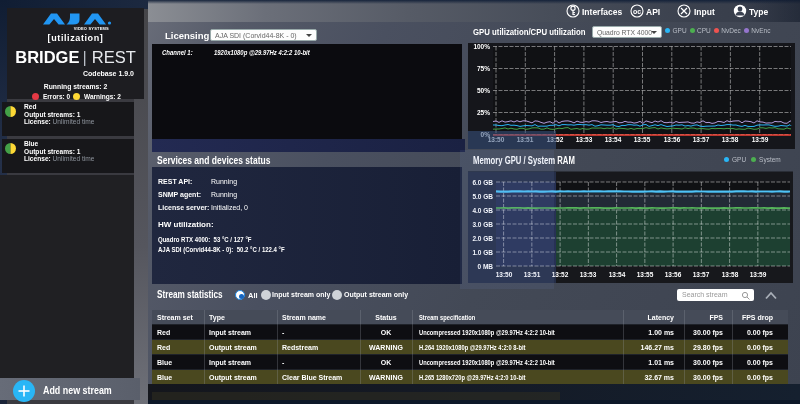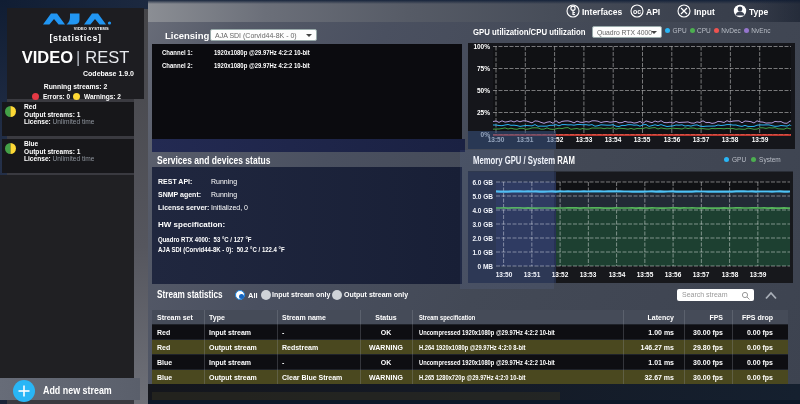--- a/index.html
+++ b/index.html
@@ -9,21 +9,21 @@
   .b { font-weight:bold; }
   .w { color:#fff; }
   svg text.yl { font:bold 6.5px "Liberation Sans",sans-serif; fill:#fff; text-anchor:end; }
   svg text.xl { font:bold 6.5px "Liberation Sans",sans-serif; fill:#fff; text-anchor:middle; }
   svg line.g { stroke:rgba(255,255,255,0.55); stroke-width:0.8; stroke-dasharray:4,1.5; }
   .sel { position:absolute; background:#fdfdfd; border:1px solid #9aa; border-radius:2px; font-size:7px; color:#666; line-height:11px; padding:0 4px; }
   .sel:after { content:""; position:absolute; right:4px; top:4px; border-left:3px solid transparent; border-right:3px solid transparent; border-top:3.5px solid #444; }
   i.dot { display:inline-block; width:5px; height:5px; border-radius:50%; vertical-align:0; }
   #lg-gpu i.dot { margin-left:3px; } #lg-gpu span.lg { margin-left:2.5px; } #lg-gpu i.dot:first-child { margin-left:0; }
   span.lg { margin-left:3px; }
-  .chrow { height:13.1px; line-height:13.1px; white-space:nowrap; }
+  .chrow { height:13.1px; line-height:13.1px; white-space:nowrap;font-style:italic; }
   .chl { display:inline-block; margin-left:10px; width:52px; transform:scaleX(0.8); transform-origin:0 50%; }
   .chv { display:inline-block; transform:scaleX(0.79); transform-origin:0 50%; }
 </style>
 </head>
 <body>
 
 <div class="abs" style="left:148px;top:0;width:652px;height:404px;background:linear-gradient(115deg,#6a6e7a 0%,#555a68 12%,#4a5060 30%,#434956 55%,#3d4350 100%);"></div>
 
 <div class="abs" style="left:148px;top:0;width:652px;height:22px;background:linear-gradient(to right,#8b8e94 0%,#6b6f79 18%,#565b66 40%,#474d59 62%,#3a404d 85%,#363c49 100%);"></div>
 
@@ -58,21 +58,20 @@
   <span class="abs" style="left:91px;top:7px;">API</span>
   <span class="abs" style="left:139px;top:7px;">Input</span>
   <span class="abs" style="left:194px;top:7px;">Type</span>
 </div>
 
 <div id="t-int" class="abs b w" style="left:165px;top:30px;font-size:9.5px;">Licensing</div>
 <div class="sel" style="left:210px;top:29px;width:107px;height:12px;">AJA SDI (Corvid44-8K - 0)</div>
 <div class="abs" style="left:152px;top:44px;width:310px;height:95px;background:#0b0b0f;"></div>
 <div class="abs w b" style="left:152px;top:46px;width:310px;font-size:7.5px;">
   <div class="chrow"><span class="chl">Channel 1:</span><span class="chv">1920x1080p @29.97Hz 4:2:2 10-bit</span></div>
-  <div class="chrow"><span class="chl">Channel 2:</span><span class="chv">1920x1080p @29.97Hz 4:2:2 10-bit</span></div>
 </div>
 <div class="abs" style="left:152px;top:139px;width:313px;height:13px;background:linear-gradient(to right,#232a52,#1a2142);"></div>
 
 <div id="t-gpu" class="abs b w" style="left:473px;top:26px;font-size:9.5px;transform:scaleX(0.82);transform-origin:0 0;white-space:nowrap;">GPU utilization/CPU utilization</div>
 <div class="sel" style="left:592px;top:26px;width:70px;height:12px;font-size:6.8px;">Quadro RTX 4000</div>
 <div id="lg-gpu" class="abs" style="left:665px;top:27px;font-size:6.5px;color:#b9bec7;white-space:nowrap;">
   <i class="dot" style="background:#29b6f6;"></i><span class="lg">GPU</span><i class="dot" style="background:#4caf50;"></i><span class="lg">CPU</span><i class="dot" style="background:#ef5350;"></i><span class="lg">NvDec</span><i class="dot" style="background:#9575cd;"></i><span class="lg">NvEnc</span>
 </div>
 <svg width="327" height="106" style="position:absolute;left:468px;top:43px">
 <rect x="0" y="0" width="327" height="106" fill="#15161b"></rect>
@@ -117,21 +116,21 @@
 </svg>
 
 <div id="t-svc" class="abs b w" style="left:157px;top:155px;font-size:10px;transform:scaleX(0.85);transform-origin:0 0;white-space:nowrap;">Services and devices status</div>
 <div class="abs" style="left:152px;top:167px;width:310px;height:117px;background:linear-gradient(to right,#20273f,#181f36);color:#fff;font-size:7px;">
   <div class="abs b" style="left:6px;top:11px;">REST API:</div>
     <div class="abs" style="left:59px;top:11px;">Running</div>
   <div class="abs b" style="left:6px;top:24px;">SNMP agent:</div>
     <div class="abs" style="left:59px;top:24px;">Running</div>
   <div class="abs b" style="left:6px;top:37px;">License server:</div>
     <div class="abs" style="left:59px;top:37px;">Initialized, 0</div>
-  <div class="abs b" style="left:6px;top:53px;font-size:8px;">HW specification:</div>
+  <div class="abs b" style="left:6px;top:53px;font-size:8px;">HW utilization:</div>
   <div class="abs b" style="left:6px;top:69px;transform:scaleX(0.86);transform-origin:0 0;white-space:nowrap;">Quadro RTX 4000: &nbsp;53 °C / 127 °F</div>
   <div class="abs b" style="left:6px;top:79px;transform:scaleX(0.86);transform-origin:0 0;white-space:nowrap;">AJA SDI (Corvid44-8K - 0): &nbsp;50.2 °C / 122.4 °F</div>
 </div>
 
 <div id="t-mem" class="abs b w" style="left:473px;top:155px;font-size:10px;transform:scaleX(0.77);transform-origin:0 0;white-space:nowrap;">Memory GPU / System RAM</div>
 <div id="lg-mem" class="abs" style="left:724px;top:156px;font-size:6.5px;color:#b9bec7;white-space:nowrap;">
   <i class="dot" style="background:#29b6f6;"></i><span class="lg">GPU</span><i class="dot" style="background:#4caf50;margin-left:5px;"></i><span class="lg">System</span>
 </div>
 <svg width="325" height="116" style="position:absolute;left:468px;top:167px">
 <rect x="0" y="4.5" width="325" height="111.5" fill="#17181c"></rect>
@@ -272,22 +271,22 @@
       <g id="ajaA">
         <path d="M0,14.5 L8,3.5 L14,3.5 L22,14.5 L15.6,14.5 L11,8.9 L6.4,14.5 Z" fill="#2196f3"></path>
       </g>
     </defs>
   <use href="#ajaA" x="3" y="0"></use>
   <path d="M30,3.5 L39.5,3.5 L39.5,10 Q39.5,14.5 33,14.5 L26.5,14.5 Q30,12 30,7 Z" fill="#2196f3"></path>
   <use href="#ajaA" x="44" y="0"></use>
   <circle cx="69.5" cy="13" r="1.6" fill="#2196f3"></circle>
   <text x="69" y="19.5" text-anchor="end" style="font:bold 4px 'Liberation Sans',sans-serif;letter-spacing:0.2px;" fill="#fff">VIDEO SYSTEMS</text>
 </svg>
-<div class="abs w" style="left:7px;top:33px;width:137px;text-align:center;font-size:9px;font-weight:bold;letter-spacing:0.6px;">[statistics]</div>
-<div class="abs w" style="left:7px;top:48px;width:137px;text-align:center;font-size:16.5px;"><span class="b">VIDEO</span><span style="color:#b9bfc7;font-weight:normal;margin:0 5px 0 3px;">|</span><span style="font-weight:normal;color:#e8eaee;">REST</span></div>
+<div class="abs w" style="left:7px;top:33px;width:137px;text-align:center;font-size:9px;font-weight:bold;letter-spacing:0.6px;">[utilization]</div>
+<div class="abs w" style="left:7px;top:48px;width:137px;text-align:center;font-size:16.5px;"><span class="b">BRIDGE</span><span style="color:#b9bfc7;font-weight:normal;margin:0 5px 0 3px;">|</span><span style="font-weight:normal;color:#e8eaee;">REST</span></div>
 <div class="abs w b" style="left:7px;top:70px;width:127px;text-align:right;font-size:7px;">Codebase 1.9.0</div>
 <div class="abs w b" style="left:7px;top:83px;width:137px;text-align:center;font-size:6.8px;">Running streams: 2</div>
 <div class="abs" style="left:32px;top:93px;width:7px;height:7px;border-radius:50%;background:#e53945;"></div>
 <div class="abs w b" style="left:43px;top:92.5px;font-size:6.5px;">Errors: 0</div>
 <div class="abs" style="left:73px;top:93px;width:7px;height:7px;border-radius:50%;background:#fdd835;"></div>
 <div class="abs w b" style="left:84px;top:92.5px;font-size:6.5px;">Warnings: 2</div>
 
 <div class="abs" style="left:2px;top:102px;width:132px;height:34px;background:#17171a;"></div>
 <div class="abs" style="left:2px;top:139px;width:132px;height:34px;background:#17171a;"></div>
 <svg class="abs" style="left:5px;top:106px;" width="11" height="11">

